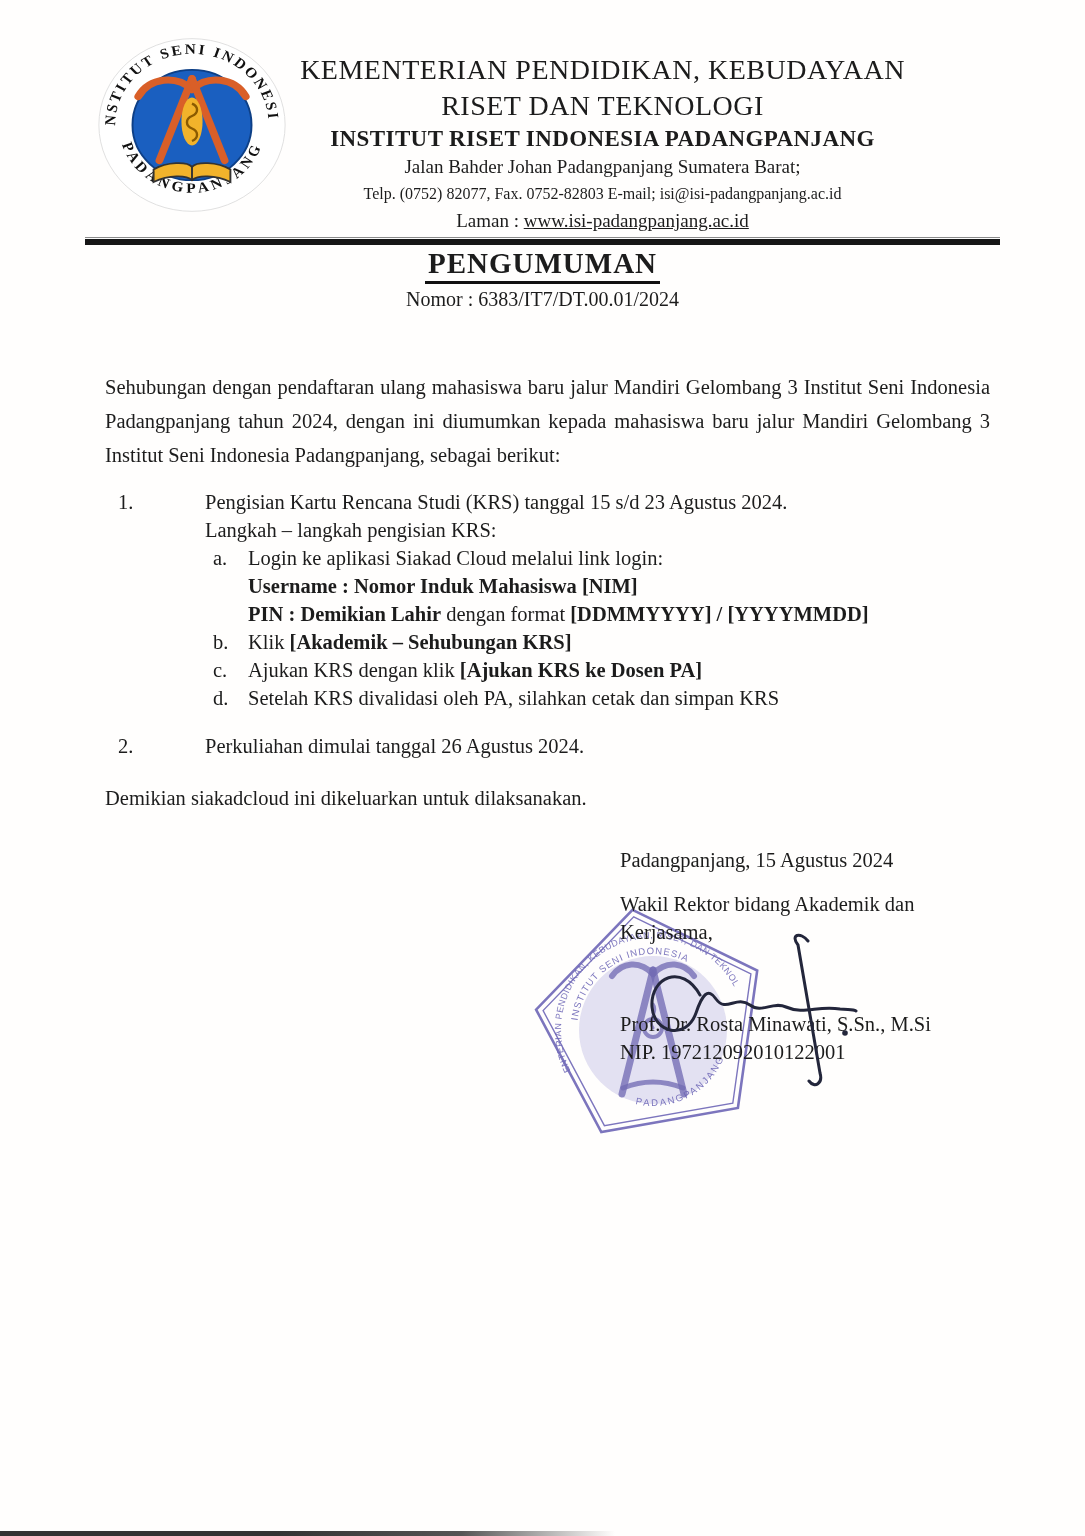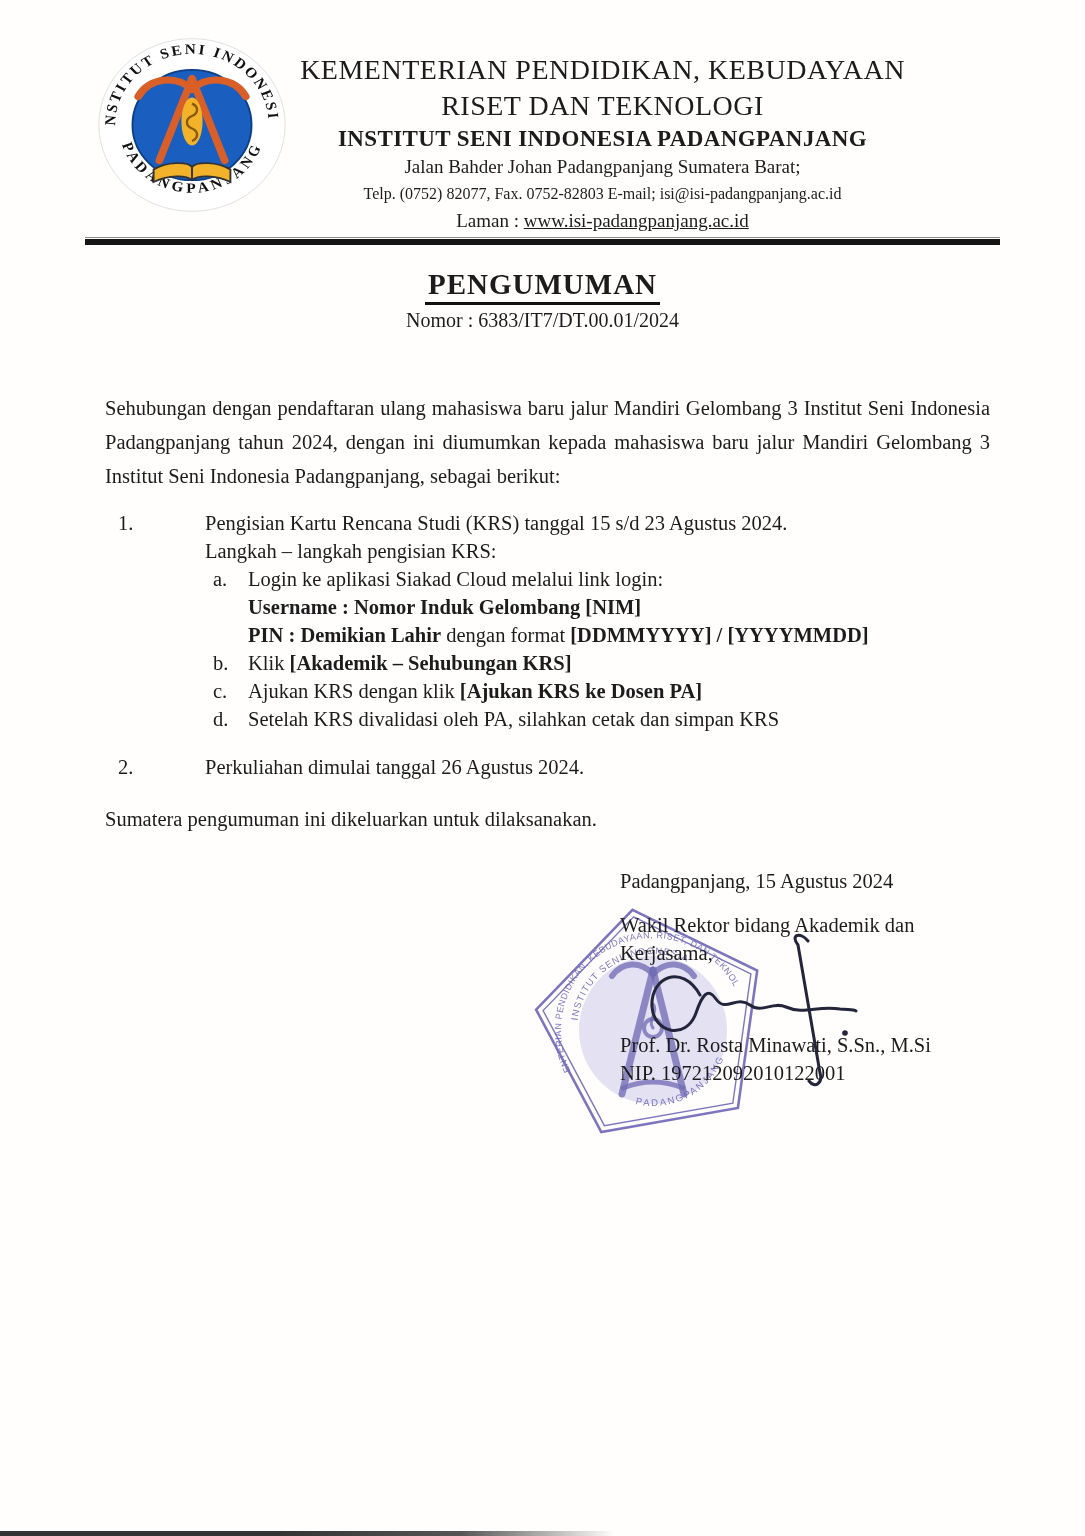--- a/index.html
+++ b/index.html
@@ -17,21 +17,21 @@
   .lh3 { font-size:23px; line-height:30px; font-weight:bold; letter-spacing:0.4px; }
   .lh4 { font-size:19px; line-height:26px; }
   .lh5 { font-size:16px; line-height:27px; }
   .lh6 { font-size:19px; line-height:27px; }
   .url { text-decoration:underline; }
   .rule {
     margin:3px 85px 0 85px; height:8px;
     background:linear-gradient(to bottom,#8a8a8a 0 1.5px,#fbfbfb 1.5px 2.5px,#161616 2.5px 100%);
   }
   
-  .title-block { margin-top:23px; text-align:center; position:relative; z-index:2; }
+  .title-block { margin-top:2px; text-align:center; position:relative; z-index:2; }
   .doc-title {
     display:inline-block; font-size:29px; line-height:33px; font-weight:bold;
     letter-spacing:1px; border-bottom:3px solid #111; padding:0 3px 1px 3px;
   }
   .doc-number { font-size:20px; line-height:27px; margin-top:2px; }
   
   .content { margin:0 95px 0 105px; position:relative; z-index:2; font-size:20.5px; }
   .intro { margin:57px 0 0 0; line-height:34px; text-align:justify; }
   .li-row { display:flex; line-height:28px; }
   .list1 { margin-top:16px; }
@@ -87,21 +87,21 @@
       </g>
       <g>
         <path d="M60,150 C74,141 95,141 100,147 C105,141 126,141 140,150 L140,164 C124,156 106,156 100,162 C94,156 76,156 60,164 Z" fill="#f2b32b" stroke="#333" stroke-width="2"></path>
         <path d="M100,147 L100,162" stroke="#333" stroke-width="2"></path>
       </g>
     </svg>
 
     <div class="lh-text">
       <div class="lh1">KEMENTERIAN PENDIDIKAN, KEBUDAYAAN</div>
       <div class="lh2">RISET DAN TEKNOLOGI</div>
-      <div class="lh3">INSTITUT SENI INDONESIA PADANGPANJANG</div>
+      <div class="lh3">INSTITUT RISET INDONESIA PADANGPANJANG</div>
       <div class="lh4">Jalan Bahder Johan Padangpanjang Sumatera Barat;</div>
       <div class="lh5">Telp. (0752) 82077,  Fax. 0752-82803 E-mail; isi@isi-padangpanjang.ac.id</div>
       <div class="lh6"><span>Laman : </span><span class="url">www.isi-padangpanjang.ac.id</span></div>
     </div>
   </div>
 
   <div class="rule"></div>
 
   <div class="title-block">
     <div class="doc-title">PENGUMUMAN</div>
@@ -114,21 +114,21 @@
     <div class="li-row list1">
       <div class="li-num">1.</div>
       <div class="li-body">
         <div>Pengisian Kartu Rencana Studi (KRS) tanggal 15 s/d 23 Agustus 2024.</div>
         <div>Langkah – langkah pengisian KRS:</div>
 
         <div class="sub-row">
           <div class="sub-letter">a.</div>
           <div class="sub-body">
             <div>Login ke aplikasi Siakad Cloud melalui link login:</div>
-            <div class="bold">Username : Nomor Induk Gelombang [NIM]</div>
+            <div class="bold">Username : Nomor Induk Mahasiswa [NIM]</div>
             <div><span class="bold">PIN : Demikian Lahir</span><span> dengan format </span><span class="bold">[DDMMYYYY] / [YYYYMMDD]</span></div>
           </div>
         </div>
 
         <div class="sub-row">
           <div class="sub-letter">b.</div>
           <div class="sub-body"><span>Klik </span><span class="bold">[Akademik – Sehubungan KRS]</span></div>
         </div>
 
         <div class="sub-row">
@@ -141,21 +141,21 @@
           <div class="sub-body">Setelah KRS divalidasi oleh PA, silahkan cetak dan simpan KRS</div>
         </div>
       </div>
     </div>
 
     <div class="li-row item2">
       <div class="li-num">2.</div>
       <div class="li-body">Perkuliahan dimulai tanggal 26 Agustus 2024.</div>
     </div>
 
-    <p class="closing">Sumatera pengumuman ini dikeluarkan untuk dilaksanakan.</p>
+    <p class="closing">Demikian siakadcloud ini dikeluarkan untuk dilaksanakan.</p>
   </div>
 
   <div class="sig-block">
     <div>Padangpanjang, 15 Agustus 2024</div>
     <div class="sig-role">
       <div>Wakil Rektor bidang Akademik dan</div>
       <div>Kerjasama,</div>
     </div>
     <div class="sig-name">Prof. Dr. Rosta Minawati, S.Sn., M.Si</div>
     <div>NIP. 197212092010122001</div>

